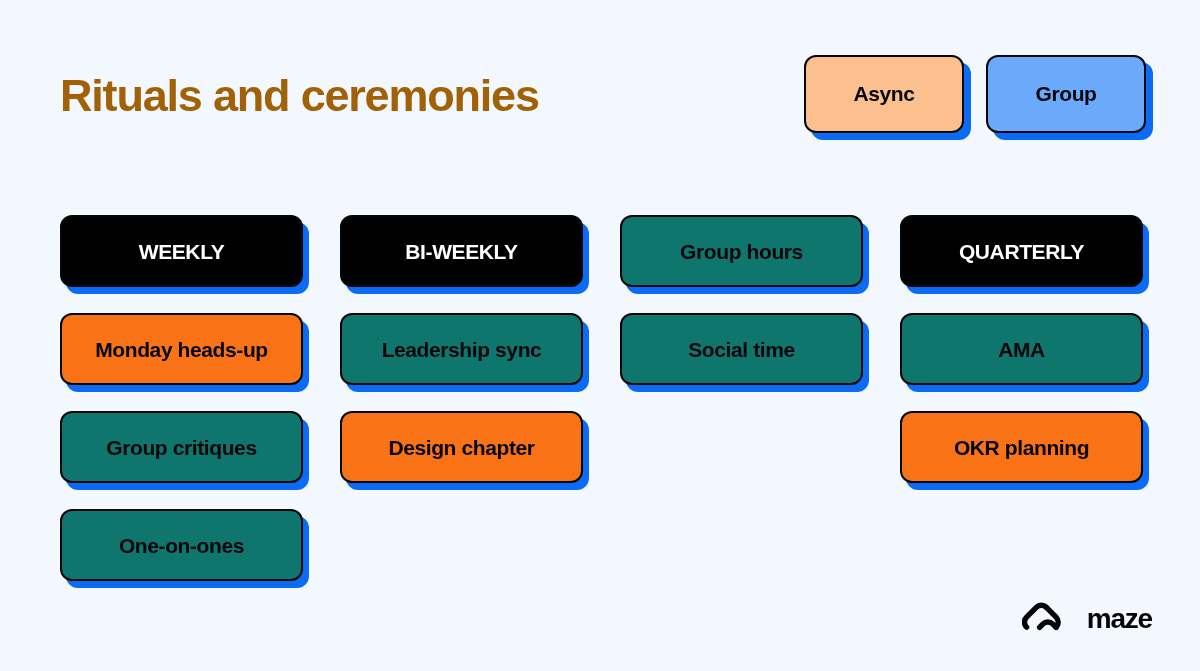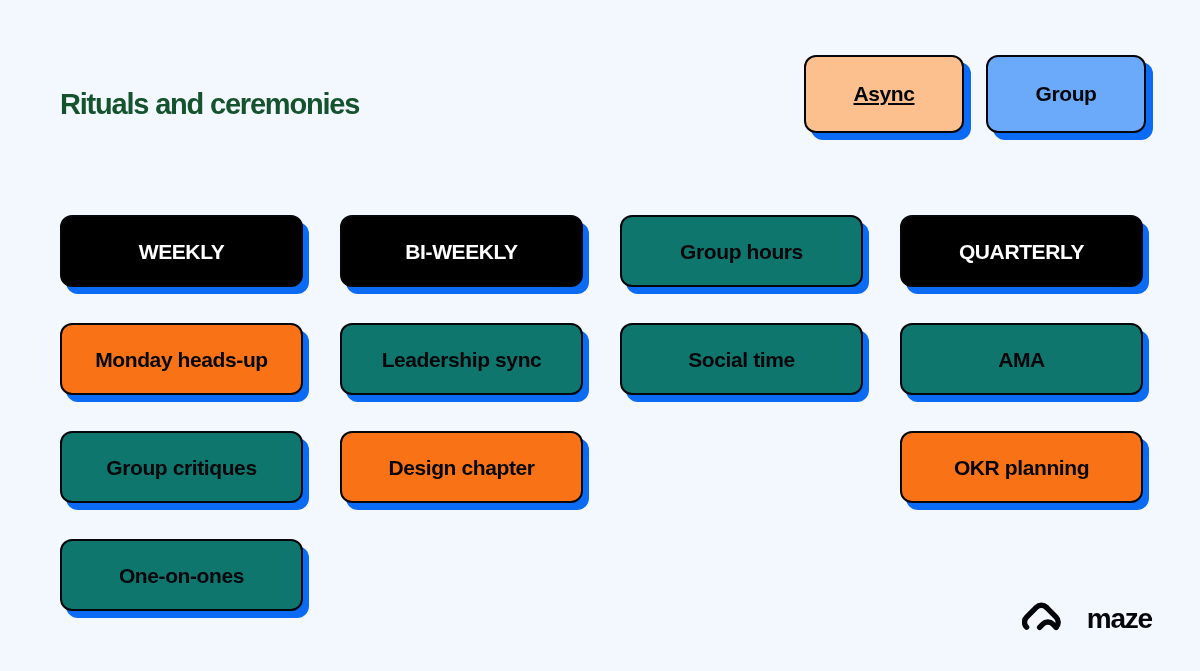--- a/index.html
+++ b/index.html
@@ -20,27 +20,26 @@
     position: relative;
     width: 1200px;
     height: 671px;
   }
 
   
   .page-title {
     position: absolute;
     left: 60px;
     top: 66px;
-    font-size: 29px;
+    font-size: 45px;
     font-weight: 700;
     letter-spacing: -1.2px;
-    color: #14532d;
+    color: #a16207;
     line-height: 60px;
     white-space: nowrap;
-    margin-top: 8px;
   }
 
   .legend {
     position: absolute;
     right: 54px;
     top: 55px;
     display: flex;
     align-items: flex-start;
     gap: 22px;
   }
@@ -53,38 +52,38 @@
     border-radius: 12px;
     display: flex;
     align-items: center;
     justify-content: center;
     font-size: 21px;
     font-weight: 700;
     letter-spacing: -0.4px;
     color: #05060a;
     box-shadow: 7px 7px 0 0 #0b6bf5;
   }
-  .pill.async { background: #fbc08e; text-decoration: underline; }
+  .pill.async { background: #fbc08e; }
   .pill.sync  { background: #6baafa; }
 
   
   .grid {
     position: absolute;
     left: 60px;
     top: 215px;
     width: 1085px;
     display: grid;
     grid-template-columns: repeat(4, 243px);
     column-gap: 37px;
   }
 
   .column {
     display: flex;
     flex-direction: column;
-    gap: 36px;
+    gap: 26px;
   }
 
   .card {
     position: relative;
     height: 72px;
     border: 2px solid #05060a;
     border-radius: 12px;
     display: flex;
     align-items: center;
     justify-content: center;

